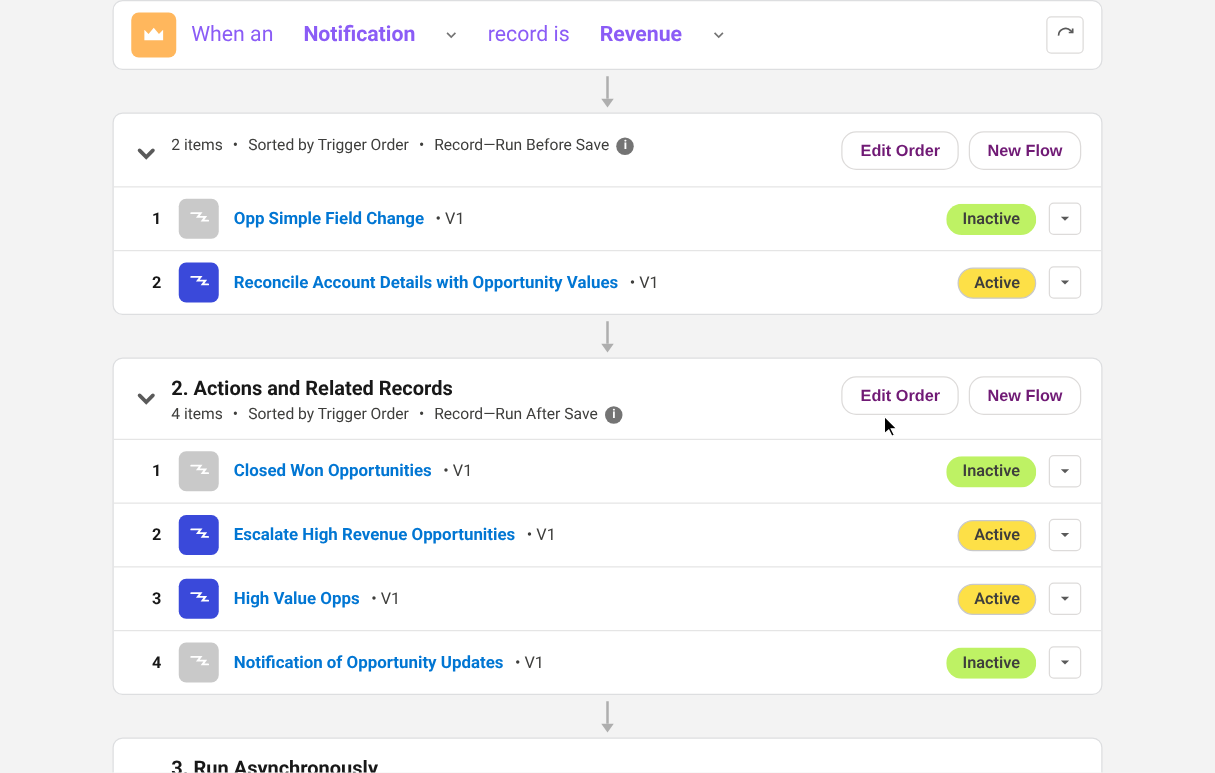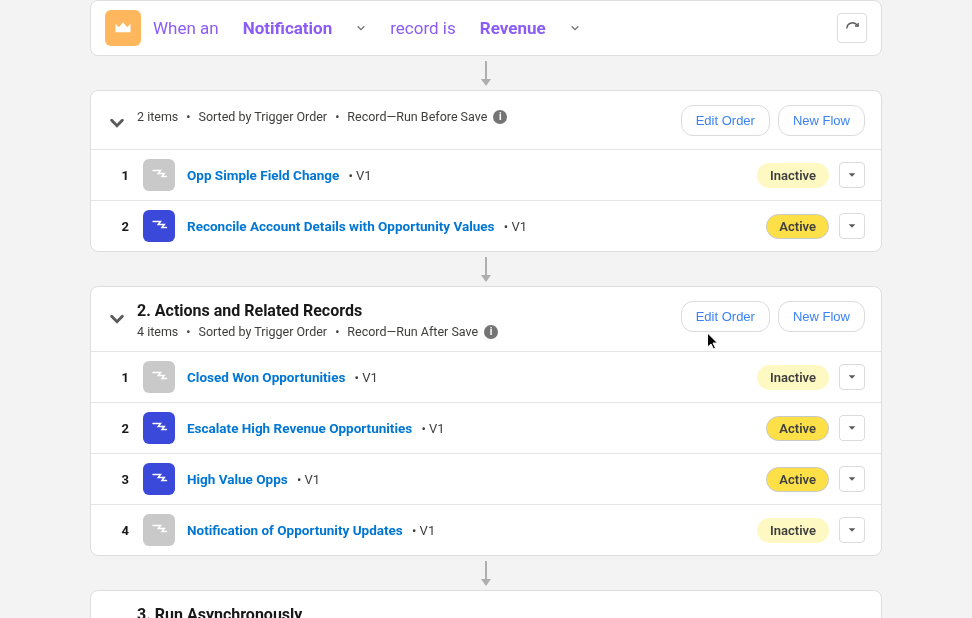--- a/index.html
+++ b/index.html
@@ -91,22 +91,22 @@
       font-size:10px;
       font-weight:700;
       display:inline-flex; align-items:center; justify-content:center;
       margin-left:2px;
       cursor:pointer;
     }
     .section-actions { display:flex; gap:8px; }
     .btn {
       border: 1px solid #dddbda;
       background:#fff;
-      color:#3b82f6;
-      font-weight:400;
+      color:#701a75;
+      font-weight:700;
       font-size:13px;
       padding: 7px 14px;
       border-radius: 12px;
       cursor:pointer;
     }
     
     .row {
       display:flex;
       align-items:center;
       border-top: 1px solid #e5e5e5;
@@ -135,21 +135,21 @@
     }
     .row-version { font-size: 13px; color:#3e3e3c; margin-left:6px;}
     .spacer { flex:1; }
     .badge {
       font-size:13px;
       font-weight:600;
       padding:4px 12px;
       border-radius: 14px;
       border:1px solid transparent;
     }
-    .badge.inactive { background:#fef9c3; color:#3e3e3c; }
+    .badge.inactive { background:#bef264; color:#3e3e3c; }
     .badge.active { background:#fde047; border-color:#c9c9c9; color:#3e3e3c; }
     .row-menu-btn {
       margin-left:10px;
       width:26px; height:26px;
       border:1px solid #dddbda;
       border-radius:4px;
       background:#fff;
       display:flex; align-items:center; justify-content:center;
       cursor:pointer;
     }

